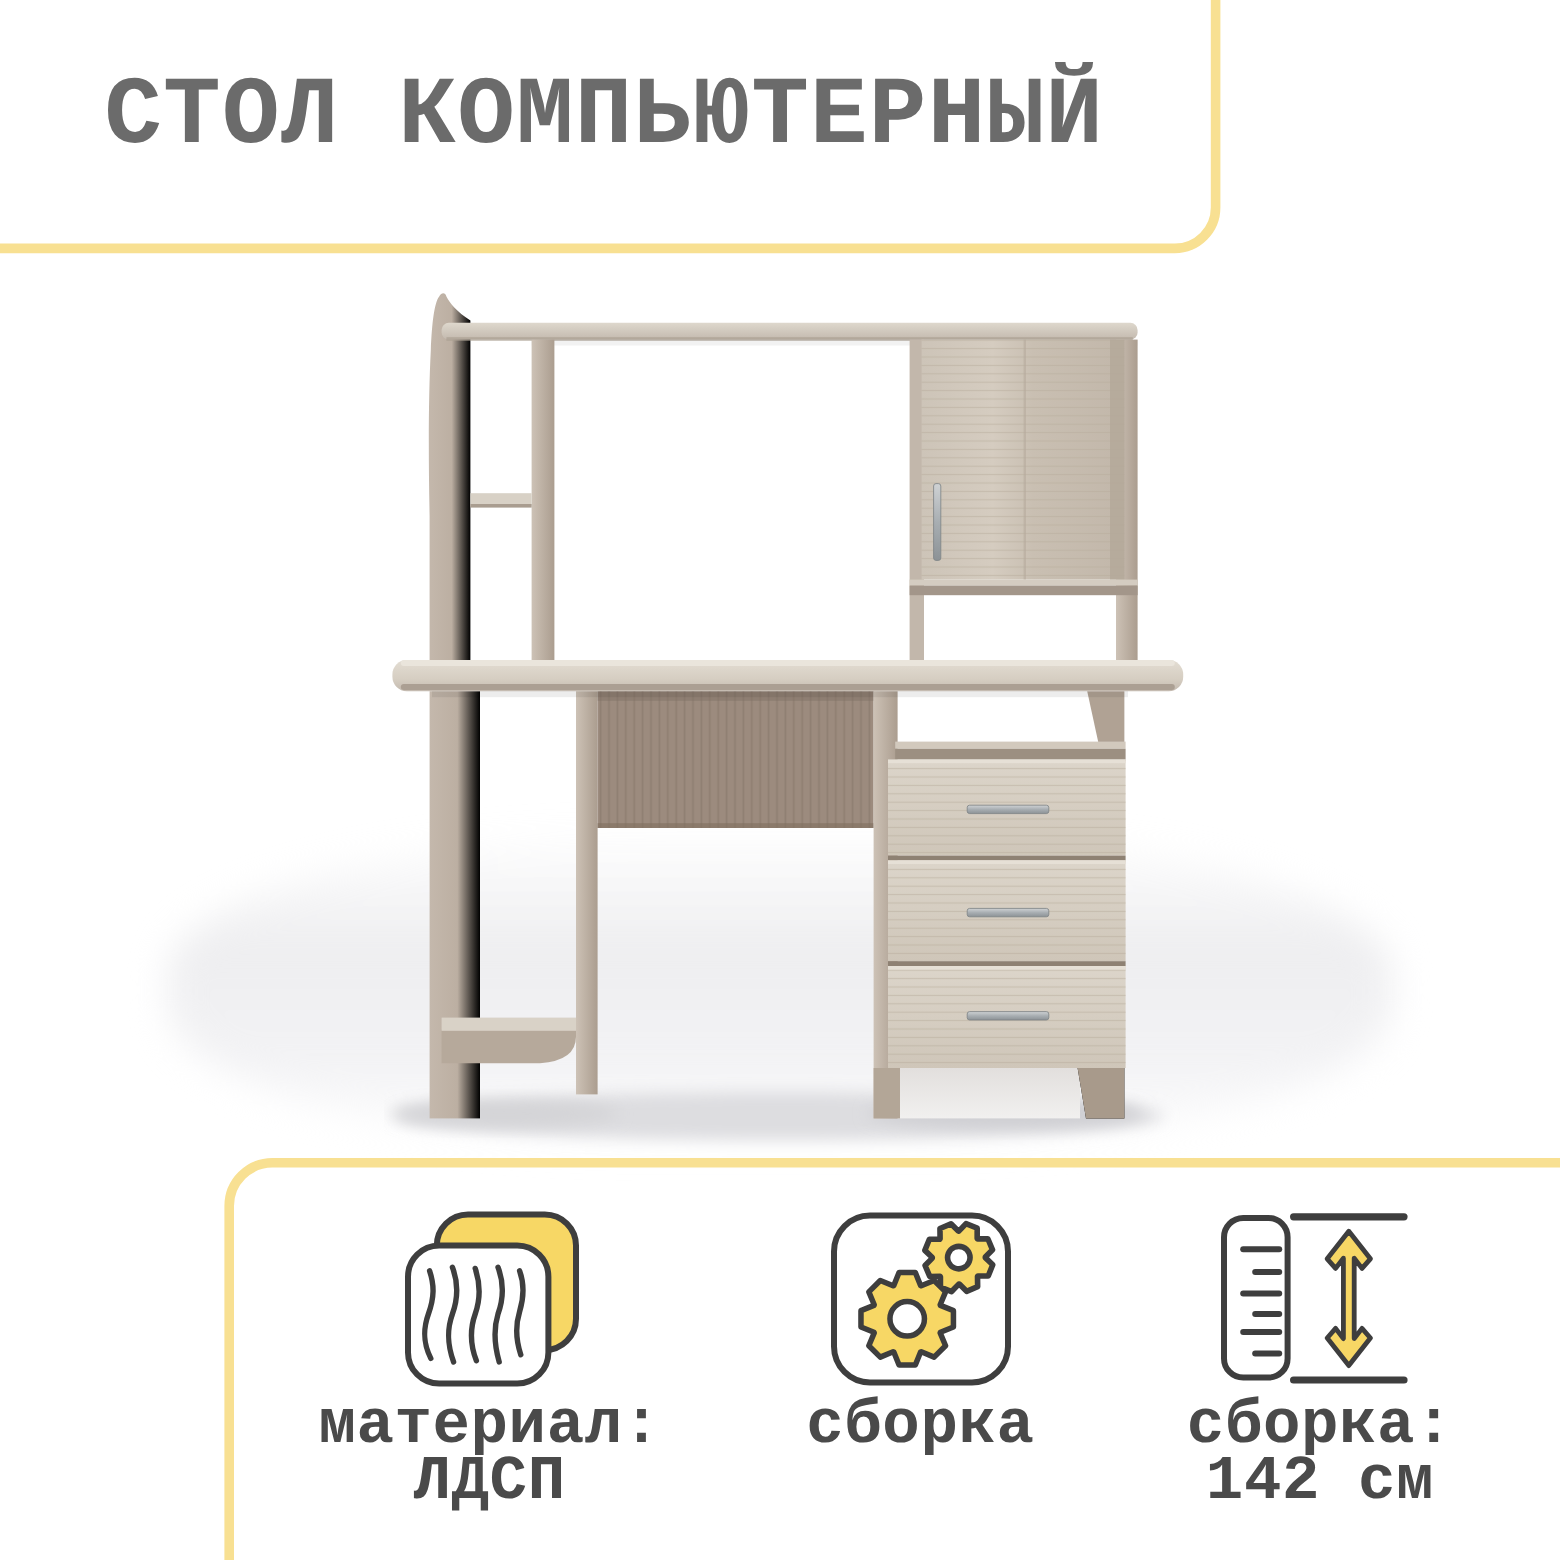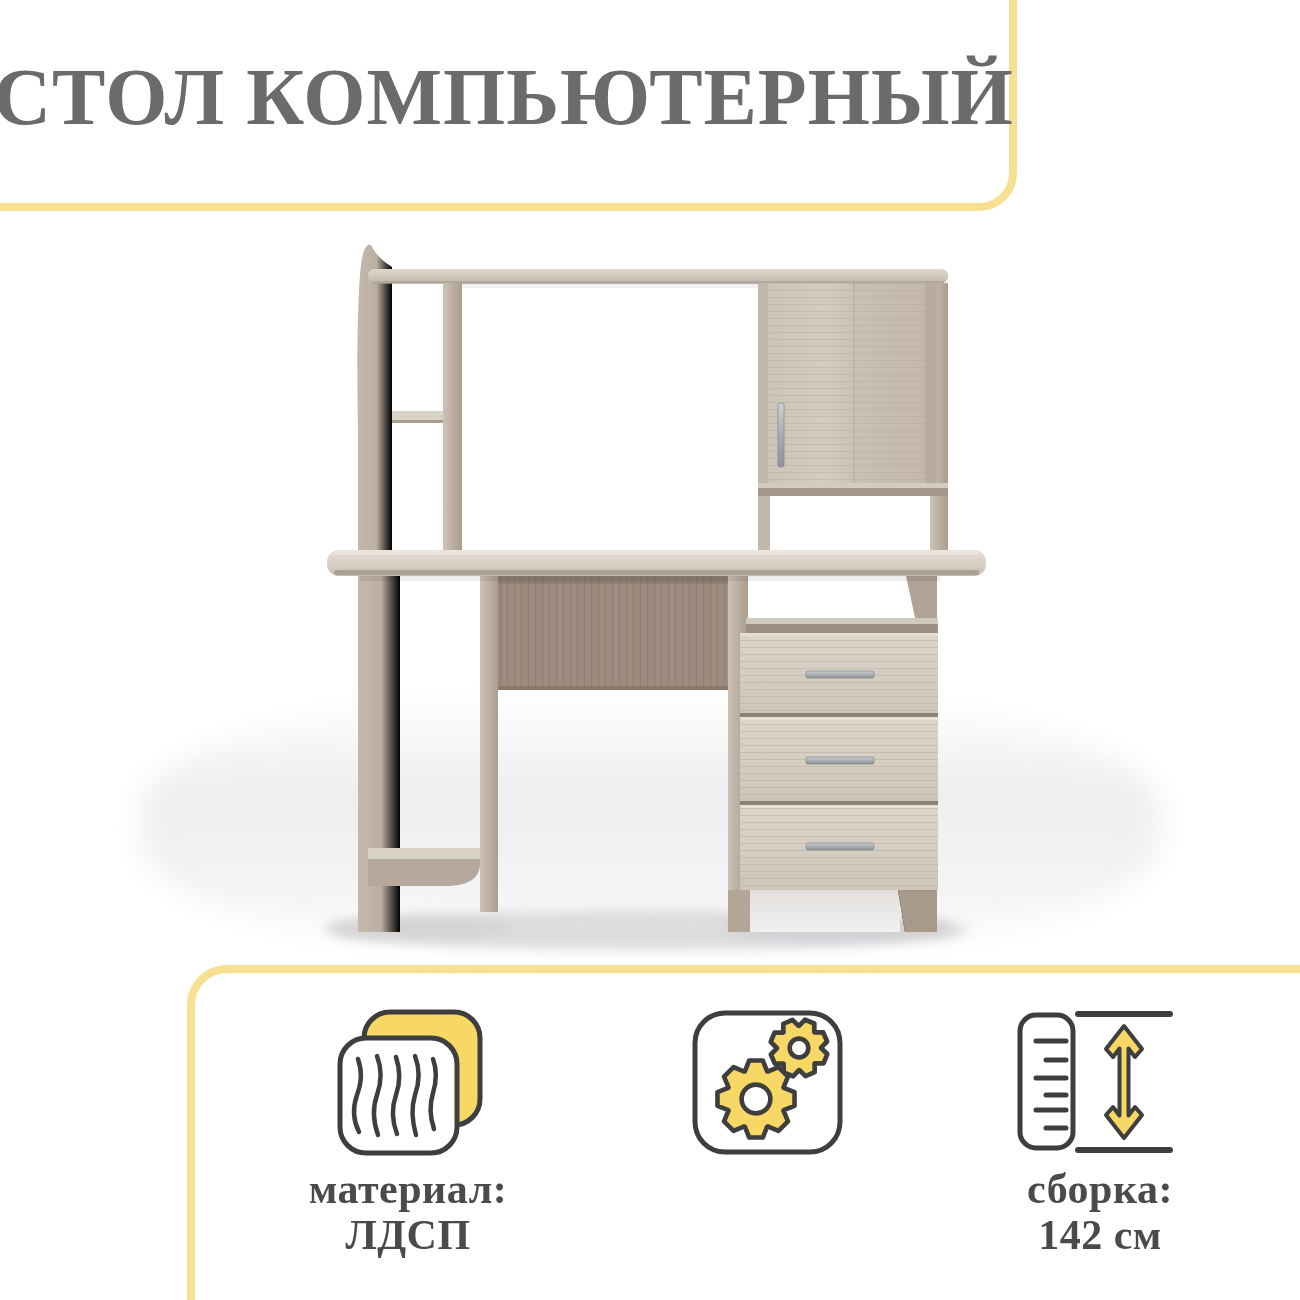--- a/index.html
+++ b/index.html
@@ -1,18 +1,18 @@
 <!DOCTYPE html>
 <html><head>
 <meta charset="utf-8">
 <style>
   html,body{margin:0;padding:0;background:#ffffff;}
   .canvas{
     position:relative;width:1300px;height:1300px;background:#ffffff;overflow:hidden;
-    font-family:Liberation Serif, serif;
+    font-family:Liberation Mono, monospace;
   }
   
   .title-box{
     position:absolute;left:-70px;top:-80px;width:1087px;height:291px;
     border:8px solid #F8E092;border-radius:38px;background:#ffffff;
     display:flex;align-items:center;justify-content:center;
     padding-top:64px;padding-left:60px;box-sizing:border-box;
   }
   .title-box h1{
     margin:0;font-size:80px;font-weight:bold;color:#6B6B6B;
@@ -28,21 +28,21 @@
   .floor{
     position:absolute;left:140px;top:690px;width:1020px;height:270px;
     background:linear-gradient(180deg,rgba(243,243,245,0) 0%,#eeeef0 38%,#f3f3f5 72%,rgba(255,255,255,0) 100%);
     border-radius:45%;filter:blur(14px);
   }
   .product-svg{position:absolute;left:320px;top:228px;width:680px;height:745px;}
   .icons-svg{position:absolute;left:300px;top:1000px;width:900px;height:165px;}
   
   .feature-label{
     position:absolute;top:1166px;width:300px;text-align:center;
-    font-size:42px;line-height:46px;font-weight:bold;color:#4A4A4A;letter-spacing:0.5px;
+    font-size:52px;line-height:46px;font-weight:bold;color:#4A4A4A;letter-spacing:0.5px;
   }
   .fl-1{left:258px;} .fl-2{left:617px;} .fl-3{left:950px;}
 </style>
 </head>
 <body>
 
 <div class="canvas">
 
   <div class="title-box">
     <h1>СТОЛ КОМПЬЮТЕРНЫЙ</h1>
@@ -243,19 +243,20 @@
       </g>
       <path transform="translate(1124,1082)" d="M0,-56 L18,-33 L11,-25 L4.5,-33.5 L4.5,33.5 L11,25 L18,33 L0,56 L-18,33 L-11,25 L-4.5,33.5 L-4.5,-33.5 L-11,-25 L-18,-33 Z" fill="#F7D765" stroke="#3E3E3E" stroke-width="4" stroke-linejoin="round"></path>
     </g>
   </svg>
 
   <div class="feature-label fl-1">
     <div>материал:</div>
     <div>ЛДСП</div>
   </div>
   <div class="feature-label fl-2">
+    <div>сборка</div>
   </div>
   <div class="feature-label fl-3">
     <div>сборка:</div>
     <div>142 см</div>
   </div>
 
 </div>
 
 </body></html>

